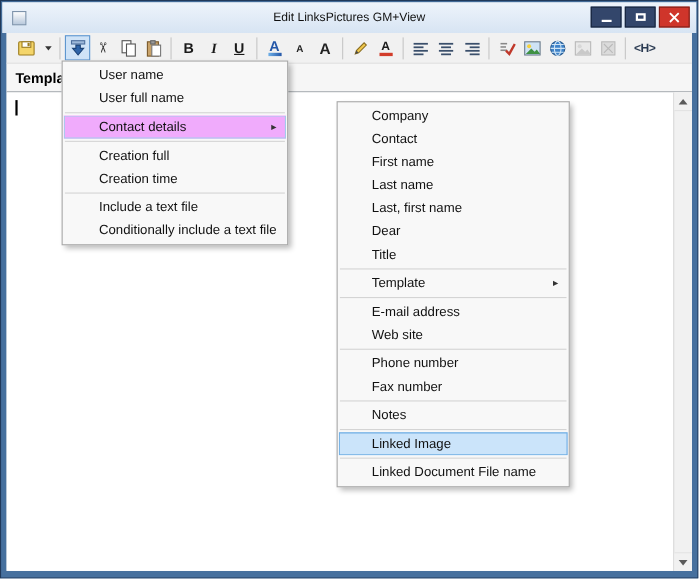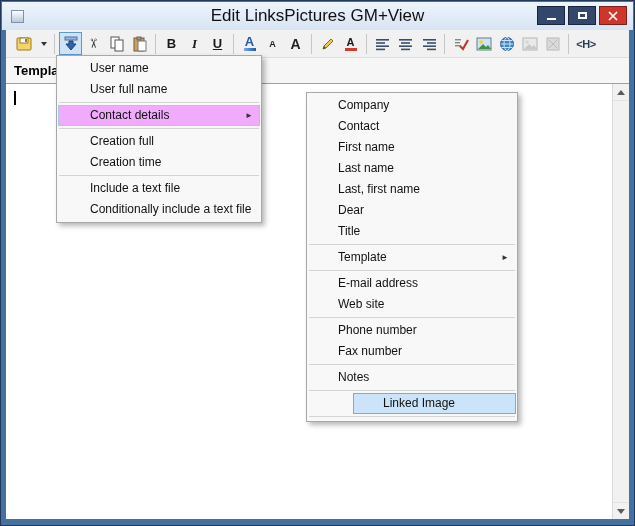--- a/index.html
+++ b/index.html
@@ -6,21 +6,21 @@
   body{
     width:635px;height:526px;position:relative;overflow:hidden;
     font-family:"Liberation Sans", sans-serif;background:#fff;
     -webkit-font-smoothing:antialiased;
   }
   .window{position:absolute;inset:0;background:#46709e;border:1px solid #20395a;box-sizing:border-box;}
   
   .titlebar{position:absolute;left:1px;right:1px;top:1px;height:28px;
     background:linear-gradient(#eef4fb,#d7e4f3);}
   .title-text{position:absolute;left:0;right:0;top:0;height:28px;line-height:28px;
-    text-align:center;font-size:17px;color:#101010;}
+    text-align:center;font-size:11px;color:#101010;}
   .app-icon{position:absolute;left:9px;top:8px;width:13px;height:13px;
     background:linear-gradient(#fdfdfd,#b9c9dc);border:1px solid #7e93ab;box-sizing:border-box;}
   .win-controls{position:absolute;right:6px;top:4px;display:flex;gap:3px;}
   .wbtn{width:28px;height:19px;display:flex;align-items:center;justify-content:center;
     box-sizing:border-box;cursor:default;}
   .wbtn.minmax{background:#33466b;border:1px solid #16243d;}
   .wbtn.close{background:#cf352b;border:1px solid #7e1f18;}
   .glyph-min{width:9px;height:2px;background:#fff;margin-top:7px;}
   .glyph-max{width:9px;height:7px;border:2px solid #fff;box-sizing:border-box;}
   
@@ -68,21 +68,21 @@
     border-top:5px solid #5a5a5a;}
   
   .menu{position:absolute;background:#f8f8f8;border:1px solid #a8a8a8;
     box-shadow:3px 3px 5px rgba(0,0,0,.28);padding:2px 1px;box-sizing:border-box;font-size:12px;color:#111;}
   .main-menu{left:55px;top:54px;width:206px;z-index:10;}
   .sub-menu{left:305px;top:91px;width:212px;z-index:11;}
   .mi{position:relative;height:21px;line-height:21px;padding-left:32px;padding-right:22px;
     white-space:nowrap;cursor:default;}
   .sub-menu .mi{padding-left:30px;}
   .mi.hl{background:#f0abfc;box-shadow:inset 0 0 0 1px #a4cbec;}
-  .mi.sel{background:#cbe4fa;box-shadow:inset 0 0 0 1px #70aee4;margin-left:45px;}
+  .mi.sel{background:#cbe4fa;box-shadow:inset 0 0 0 1px #70aee4;}
   .sub-arrow{position:absolute;right:7px;top:0;font-size:8px;line-height:21px;color:#333;}
   .msep{height:1px;background:#d4d4d4;margin:2px 1px;}
   svg{display:block;}
 </style>
 </head>
 <body>
 
 <div class="window">
 
   <div class="titlebar">
@@ -309,15 +309,16 @@
     <div class="mi">E-mail address</div>
     <div class="mi">Web site</div>
     <div class="msep"></div>
     <div class="mi">Phone number</div>
     <div class="mi">Fax number</div>
     <div class="msep"></div>
     <div class="mi">Notes</div>
     <div class="msep"></div>
     <div class="mi sel">Linked Image</div>
     <div class="msep"></div>
+    <div class="mi">Linked Document File name</div>
   </div>
 
 </div>
 
 </body></html>

